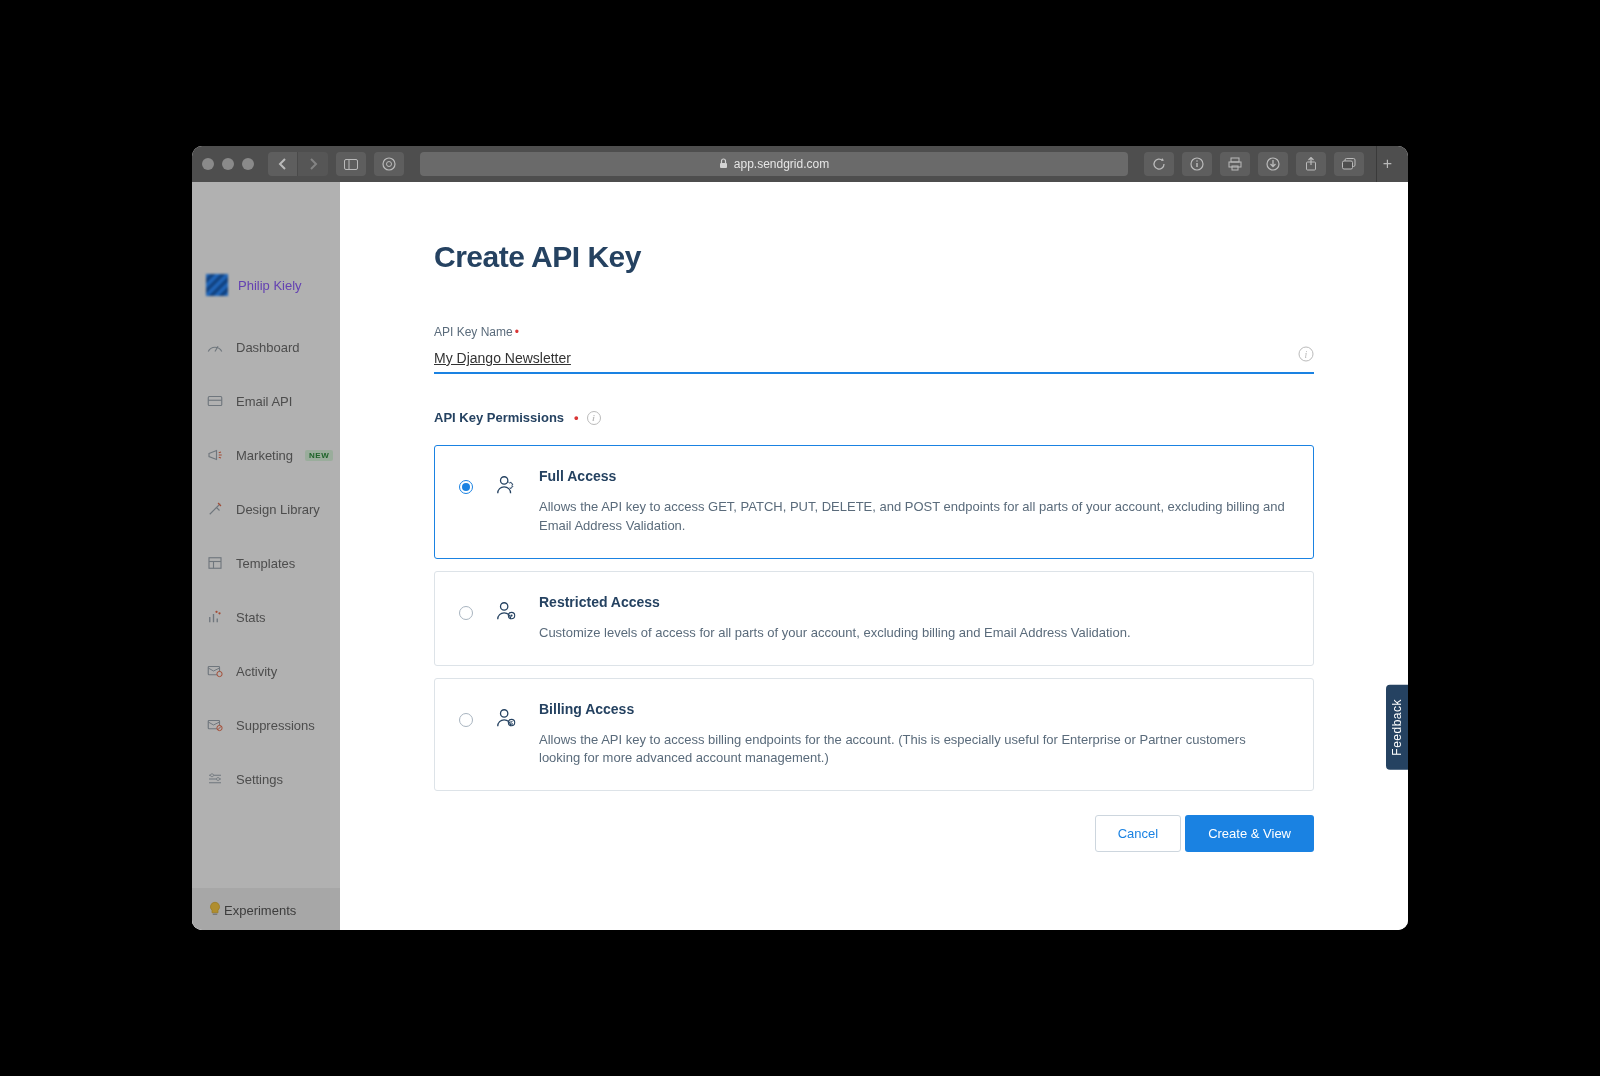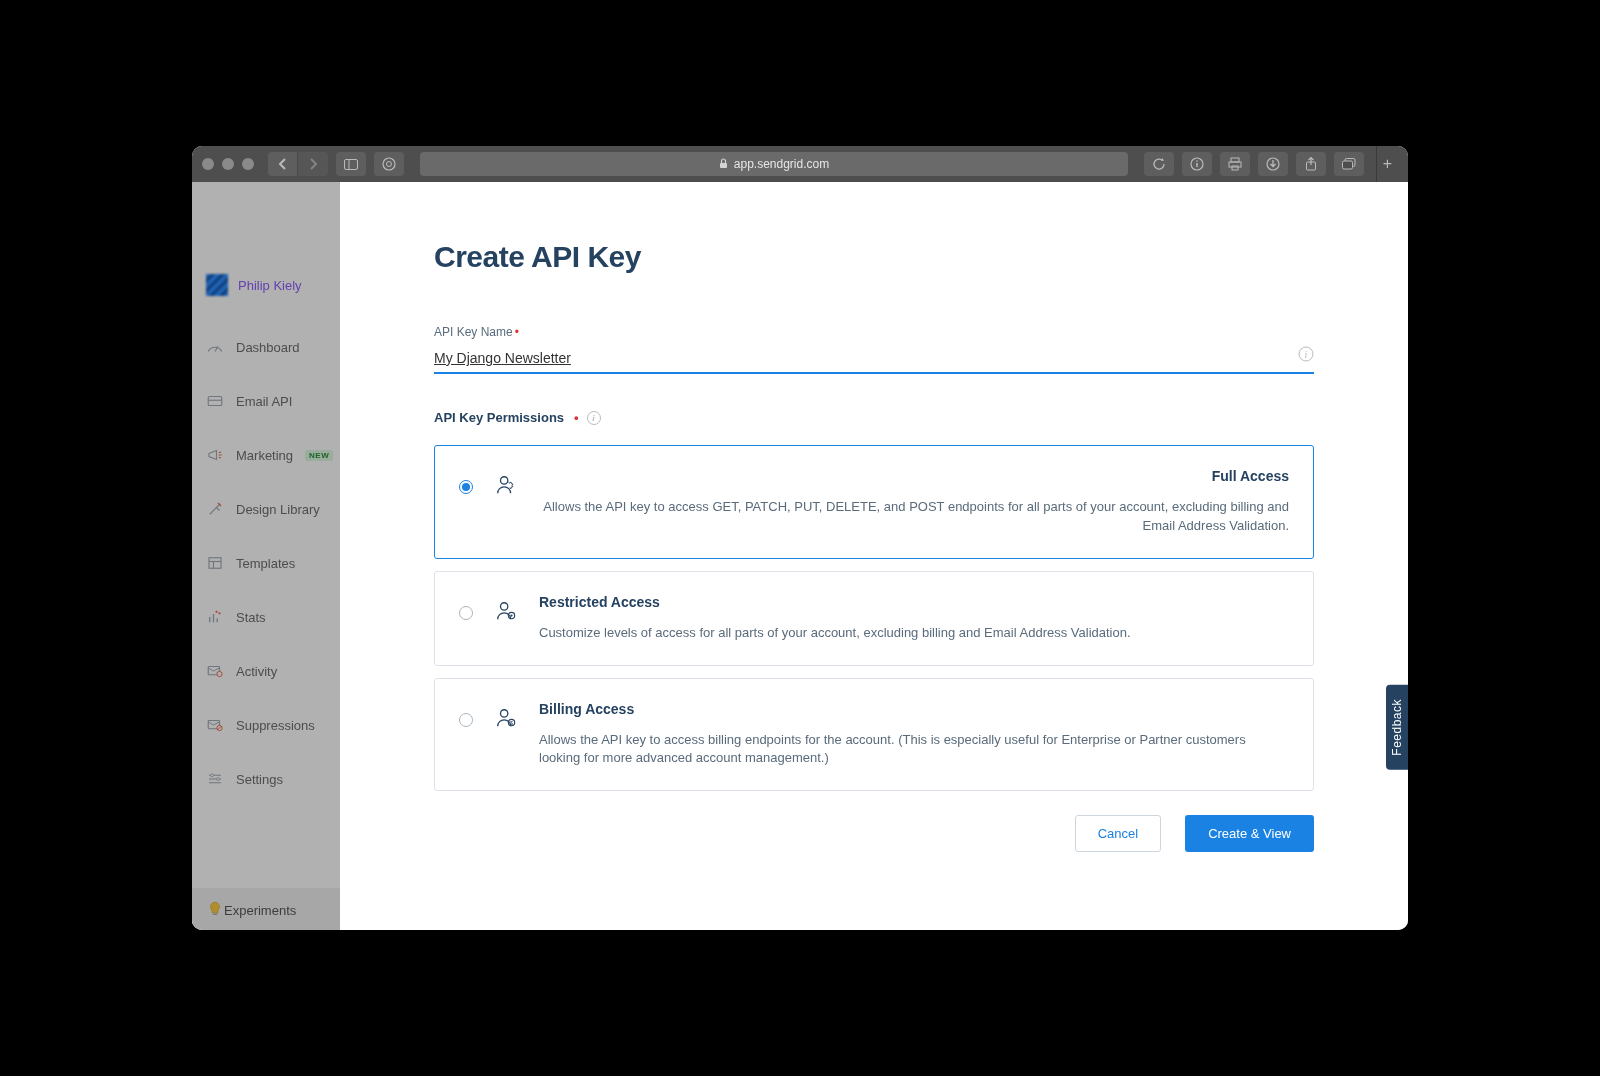--- a/index.html
+++ b/index.html
@@ -139,39 +139,39 @@
       border: 1px solid #bbb; border-radius: 50%;
       display: inline-flex; align-items: center; justify-content: center;
       font-size: 9px; color: #bbb; font-style: italic; font-family: serif;
     }
     .perm-card {
       border: 1px solid #dde3e8; border-radius: 3px;
       padding: 22px 24px; margin-bottom: 12px;
       display: flex; align-items: flex-start; gap: 22px;
       cursor: pointer;
     }
-    .perm-card.selected { border-color: #1a82e2; text-align: right; }
+    .perm-card.selected { border-color: #1a82e2; }
     .perm-radio {
       width: 14px; height: 14px; border: 1px solid #a8b4bf; border-radius: 50%;
       margin-top: 12px; flex-shrink: 0; position: relative;
     }
     .perm-card.selected .perm-radio::after {
       content: ""; position: absolute; inset: 2px;
       border-radius: 50%; background: #1a82e2;
     }
     .perm-card.selected .perm-radio { border-color: #1a82e2; }
     .perm-icon {
       width: 22px; height: 24px; margin-top: 6px; flex-shrink: 0;
       color: #254261;
     }
     .perm-body { flex: 1; }
     .perm-title { font-size: 14px; font-weight: 600; color: #254261; margin-bottom: 14px; }
     .perm-desc { font-size: 13px; color: #5a6b7b; line-height: 1.45; }
     .actions {
-      display: flex; justify-content: flex-end; gap: 24px; margin-top: 24px;
+      display: flex; justify-content: flex-end; gap: 4px; margin-top: 24px;
     }
     .btn {
       padding: 10px 22px; font-size: 13px; border-radius: 3px;
       cursor: pointer; border: 1px solid transparent;
     }
     .btn-secondary { background: #fff; border-color: #cdd6de; color: #1a82e2; }
     .btn-primary { background: #1a82e2; color: #fff; }
     
     .feedback-tab {
       position: absolute; right: 0; bottom: 160px;

